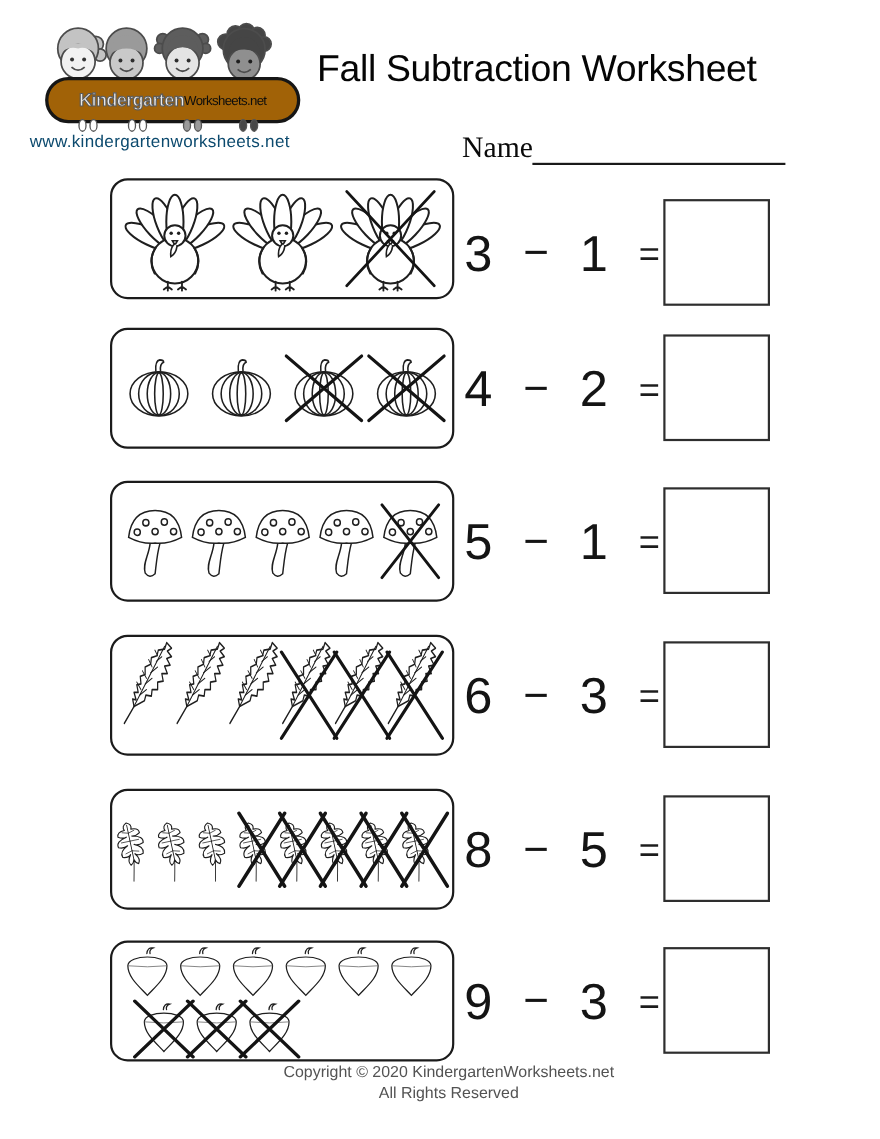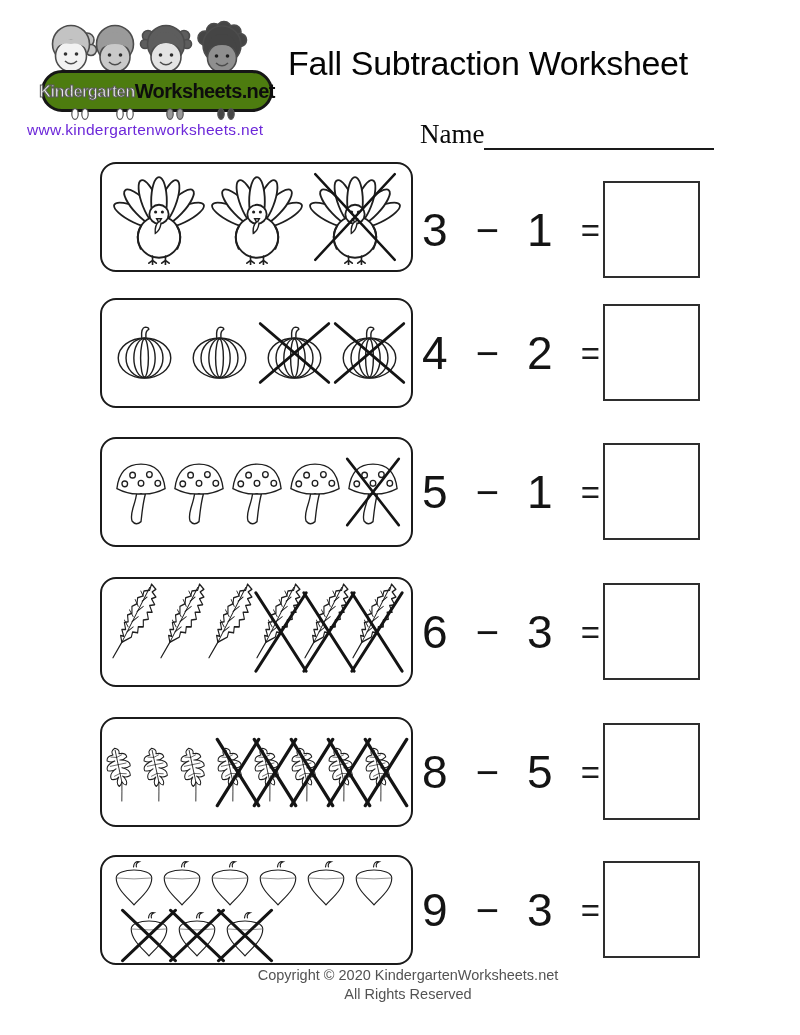--- a/index.html
+++ b/index.html
@@ -3,31 +3,31 @@
 <meta charset="utf-8">
 <style>
   html,body{margin:0;padding:0;}
   body{
     width:800px;height:1035px;position:relative;background:#ffffff;
     font-family:"Liberation Sans", sans-serif;color:#111;overflow:hidden;
   }
   
   .logo-kids{position:absolute;left:38px;top:20px;width:214px;height:58px;}
   .logo-bar{
-    position:absolute;left:41px;top:70px;width:232px;height:42px;background:#4d7c0f;
+    position:absolute;left:41px;top:70px;width:232px;height:42px;background:#a16207;
     border:3px solid #161616;border-radius:21px;display:flex;align-items:center;
     justify-content:center;z-index:2;box-sizing:border-box;white-space:nowrap;
   }
   .brand-first{
     font-size:16.5px;font-weight:700;letter-spacing:-0.6px;color:#e9e9e9;
     -webkit-text-stroke:1px #5a5a5a;
   }
-  .brand-second{font-size:20px;font-weight:700;letter-spacing:-0.6px;color:#0d0d0d;}
+  .brand-second{font-size:12px;font-weight:400;letter-spacing:-0.6px;color:#0d0d0d;}
   .logo-hands{position:absolute;left:41px;top:108px;width:232px;height:14px;z-index:3;}
-  .logo-url{position:absolute;left:27px;top:121px;font-size:15.5px;color:#6d28d9;letter-spacing:0.3px;}
+  .logo-url{position:absolute;left:27px;top:121px;font-size:15.5px;color:#0c4a6e;letter-spacing:0.3px;}
   
   .title{
     position:absolute;left:268px;top:44px;width:440px;text-align:center;
     font-size:34px;font-weight:500;letter-spacing:-0.3px;color:#050505;
   }
   .name-row{position:absolute;left:420px;top:118px;display:flex;align-items:flex-end;font-family:Liberation Serif, serif;}
   .name-label{font-size:27px;font-weight:500;color:#0a0a0a;line-height:1.1;}
   .name-line{width:230px;border-bottom:2.5px solid #1a1a1a;height:30px;}
   
   .row{position:absolute;left:100px;width:610px;height:110px;}

